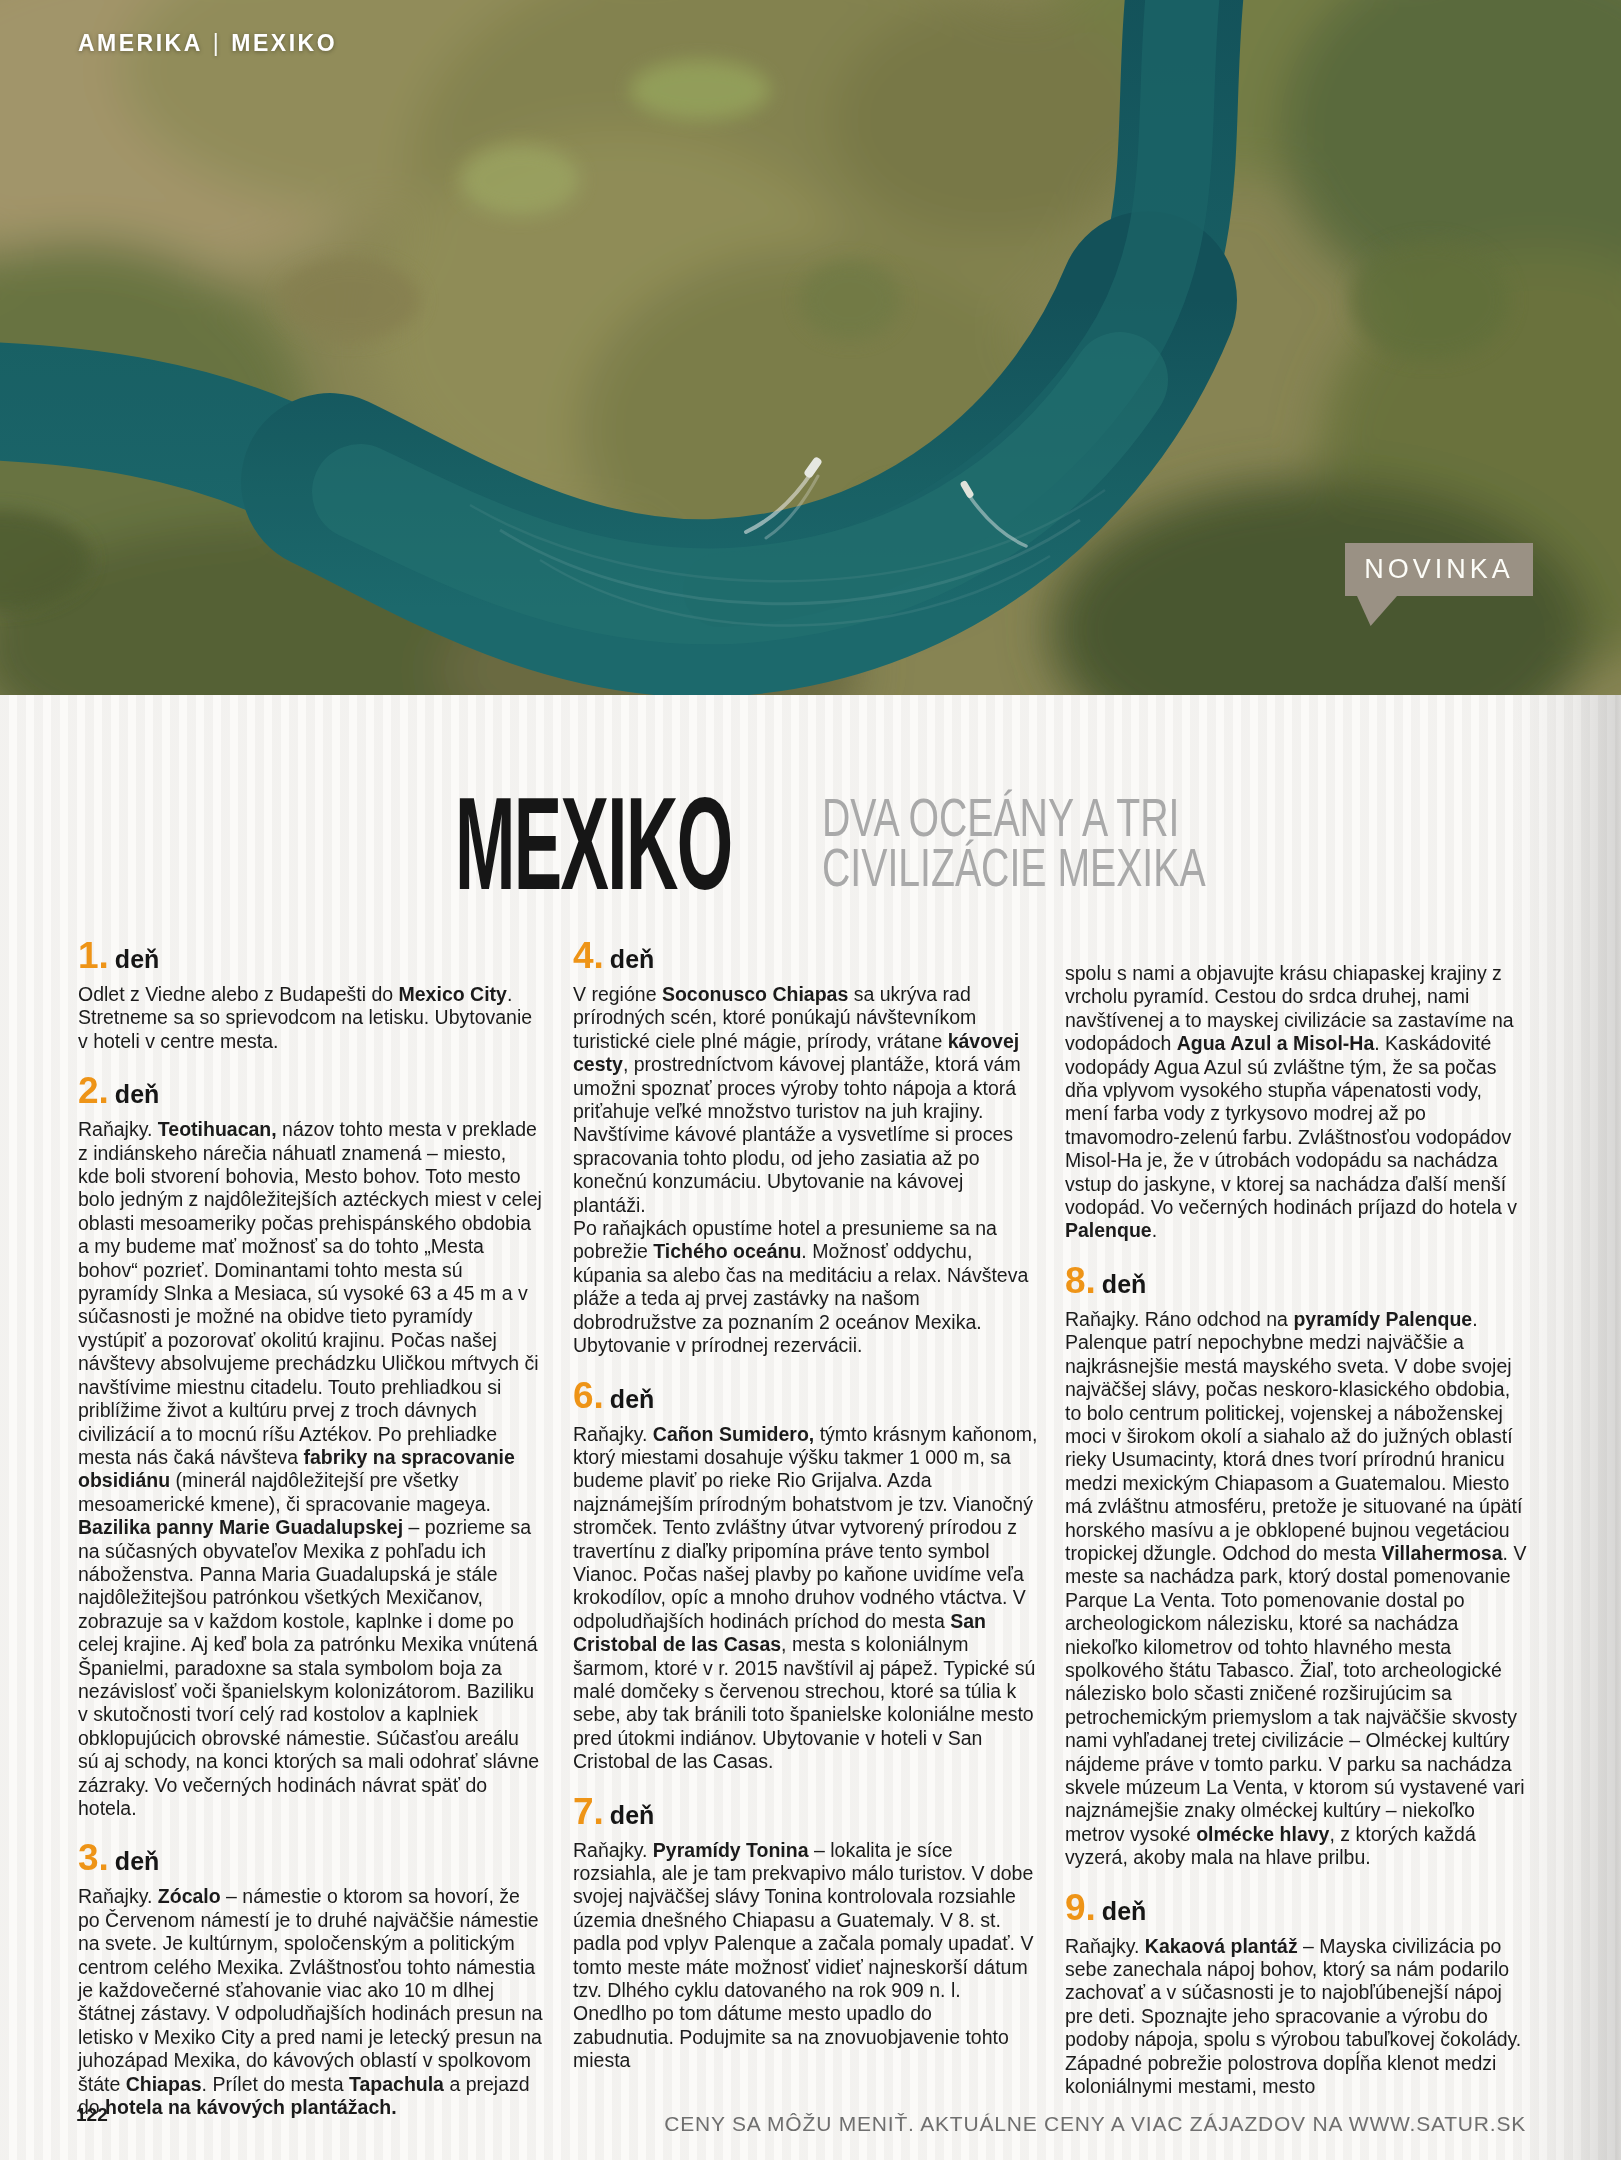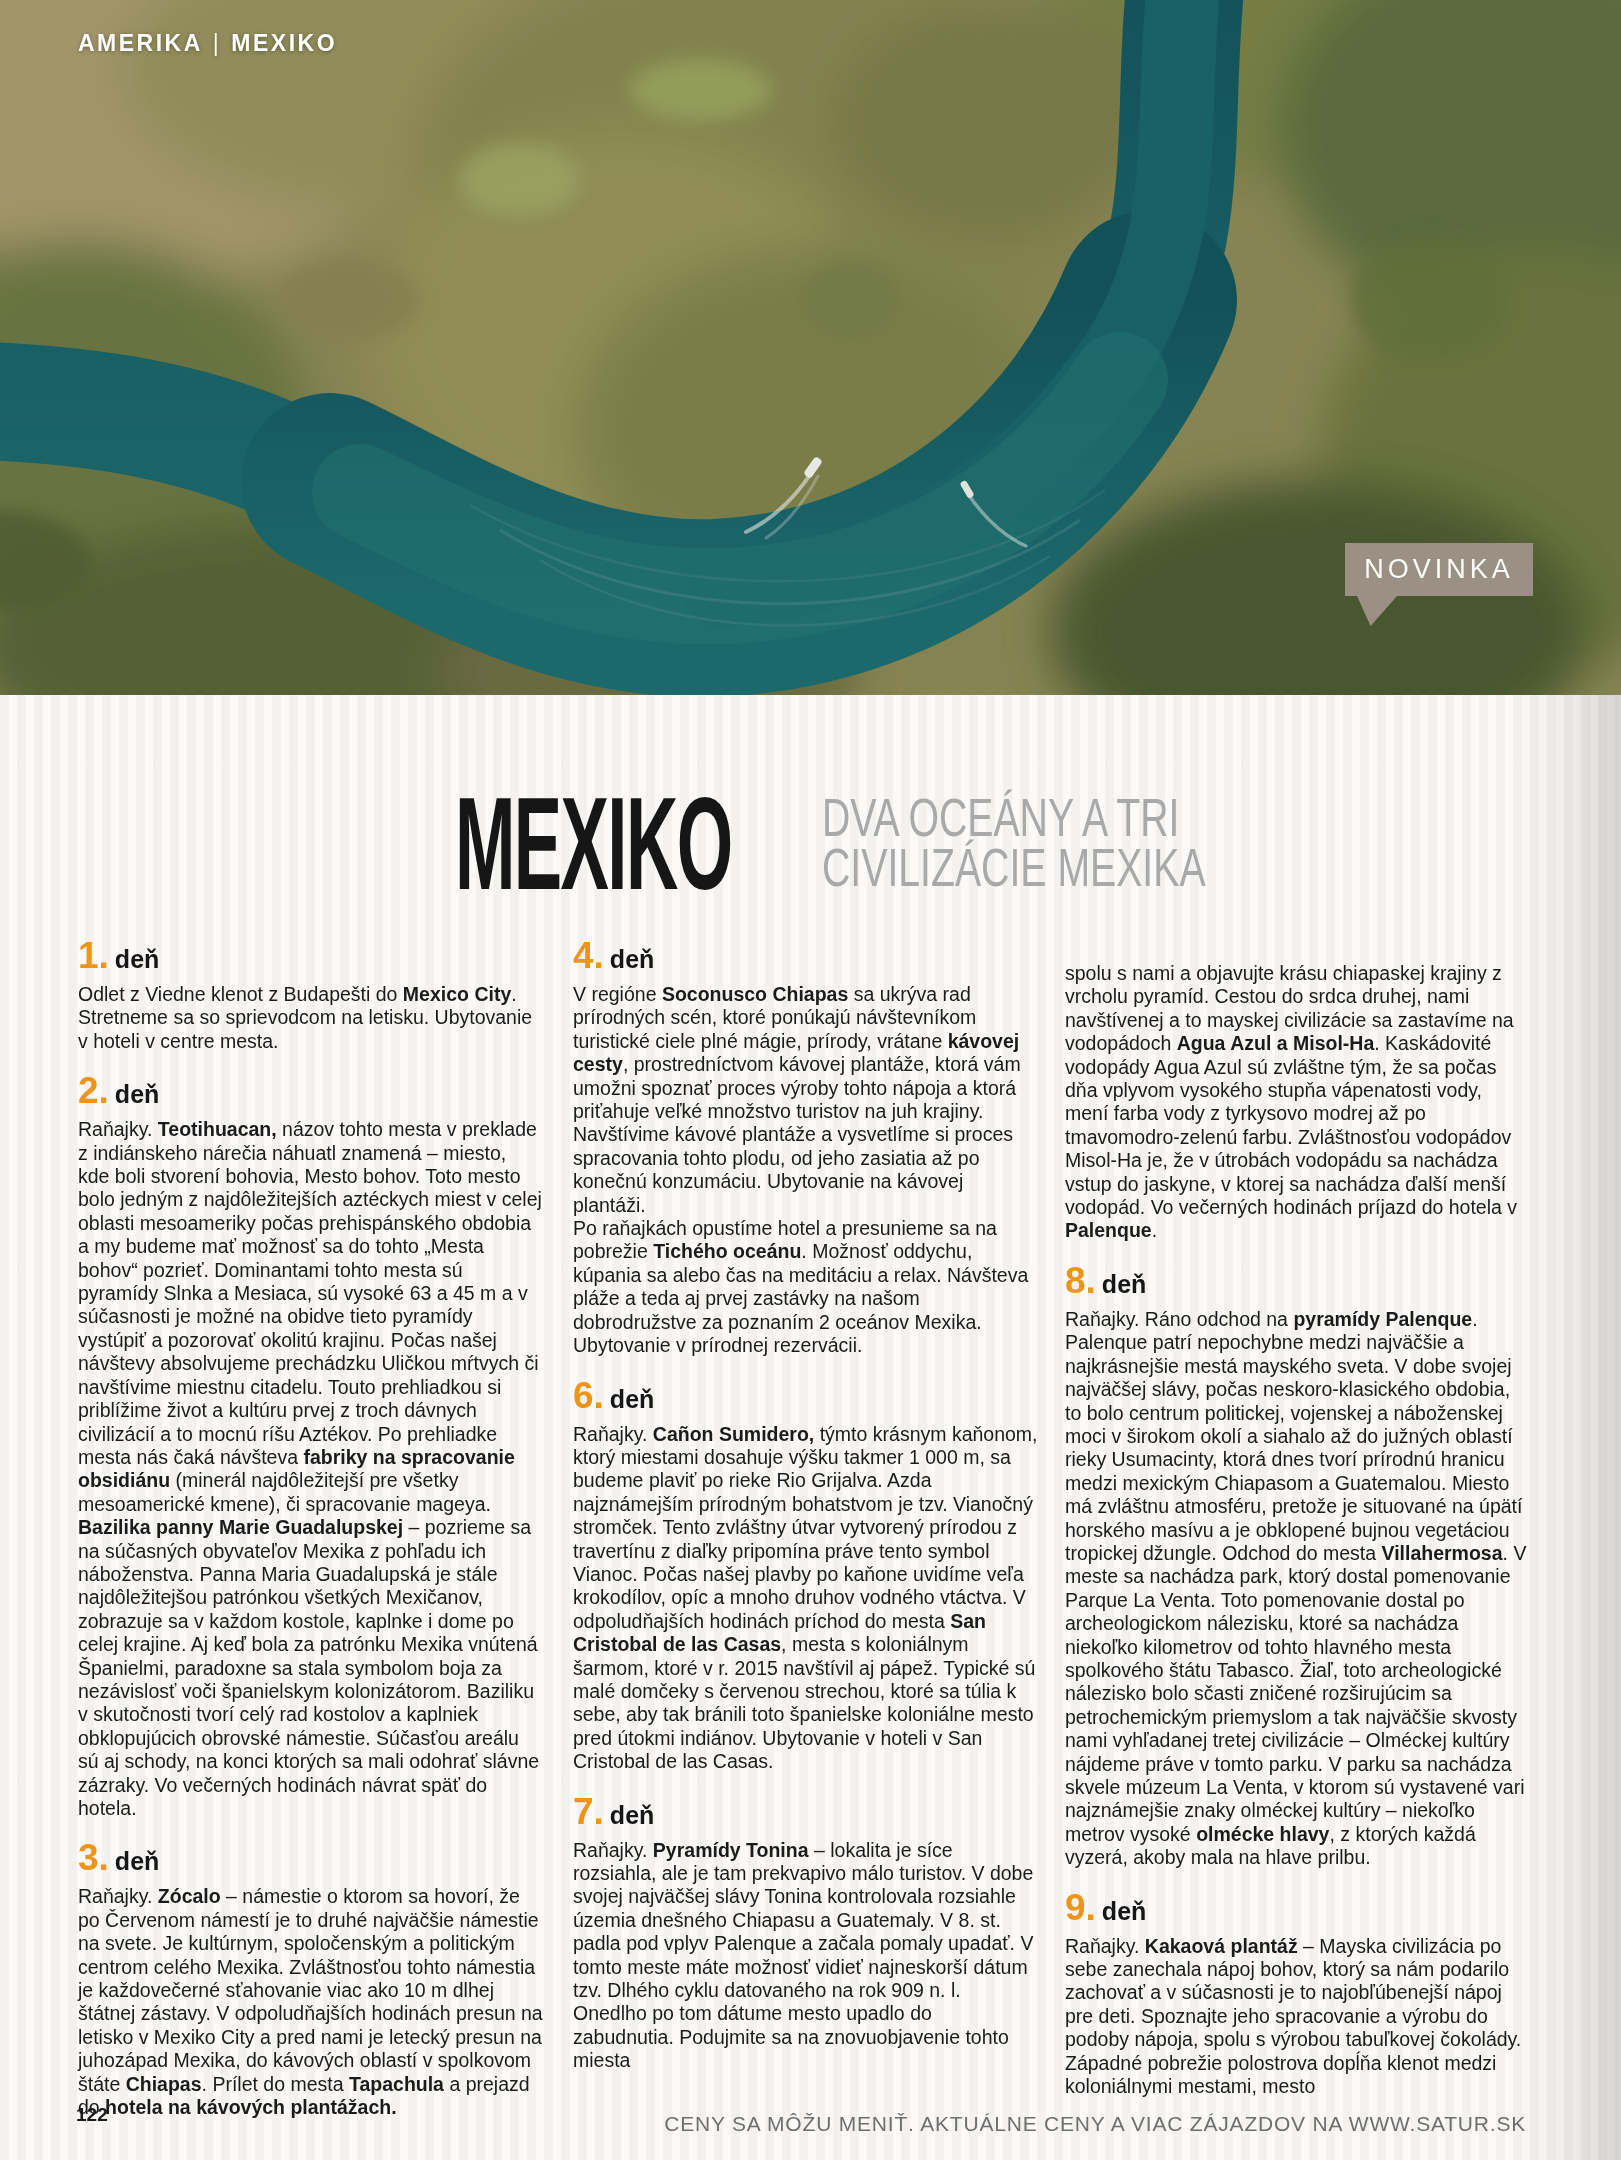--- a/index.html
+++ b/index.html
@@ -152,21 +152,21 @@
   </div>
 
   <div class="title-main">MEXIKO</div>
   <div class="title-sub">
     <div>DVA OCEÁNY A TRI</div>
     <div>CIVILIZÁCIE MEXIKA</div>
   </div>
 
   <div class="col col-1">
       <div class="day-head"><span class="day-num">1.</span><span class="day-label">deň</span></div>
-      <p class="body-p"><span>Odlet z Viedne klenot z Budapešti do </span><b>Mexico City</b><span>. Stretneme sa so sprievodcom na letisku. Ubytovanie v hoteli v centre mesta.</span></p>
+      <p class="body-p"><span>Odlet z Viedne alebo z Budapešti do </span><b>Mexico City</b><span>. Stretneme sa so sprievodcom na letisku. Ubytovanie v hoteli v centre mesta.</span></p>
       <div class="day-head"><span class="day-num">2.</span><span class="day-label">deň</span></div>
       <p class="body-p"><span>Raňajky. </span><b>Teotihuacan,</b><span> názov tohto mesta v preklade z indiánskeho nárečia náhuatl znamená – miesto, kde boli stvorení bohovia, Mesto bohov. Toto mesto bolo jedným z najdôležitejších aztéckych miest v celej oblasti mesoameriky počas prehispánského obdobia a my budeme mať možnosť sa do tohto „Mesta bohov“ pozrieť. Dominantami tohto mesta sú pyramídy Slnka a Mesiaca, sú vysoké 63 a 45 m a v súčasnosti je možné na obidve tieto pyramídy vystúpiť a pozorovať okolitú krajinu. Počas našej návštevy absolvujeme prechádzku Uličkou mŕtvych či navštívime miestnu citadelu. Touto prehliadkou si priblížime život a kultúru prvej z troch dávnych civilizácií a to mocnú ríšu Aztékov. Po prehliadke mesta nás čaká návšteva </span><b>fabriky na spracovanie obsidiánu</b><span> (minerál najdôležitejší pre všetky mesoamerické kmene), či spracovanie mageya. </span><b>Bazilika panny Marie Guadalupskej</b><span> – pozrieme sa na súčasných obyvateľov Mexika z pohľadu ich náboženstva. Panna Maria Guadalupská je stále najdôležitejšou patrónkou všetkých Mexičanov, zobrazuje sa v každom kostole, kaplnke i dome po celej krajine. Aj keď bola za patrónku Mexika vnútená Španielmi, paradoxne sa stala symbolom boja za nezávislosť voči španielskym kolonizátorom. Baziliku v skutočnosti tvorí celý rad kostolov a kaplniek obklopujúcich obrovské námestie. Súčasťou areálu sú aj schody, na konci ktorých sa mali odohrať slávne zázraky. Vo večerných hodinách návrat späť do hotela.</span></p>
       <div class="day-head"><span class="day-num">3.</span><span class="day-label">deň</span></div>
       <p class="body-p"><span>Raňajky. </span><b>Zócalo</b><span> – námestie o ktorom sa hovorí, že po Červenom námestí je to druhé najväčšie námestie na svete. Je kultúrnym, spoločenským a politickým centrom celého Mexika. Zvláštnosťou tohto námestia je každovečerné sťahovanie viac ako 10 m dlhej štátnej zástavy. V odpoludňajších hodinách presun na letisko v Mexiko City a pred nami je letecký presun na juhozápad Mexika, do kávových oblastí v spolkovom štáte </span><b>Chiapas</b><span>. Prílet do mesta </span><b>Tapachula</b><span> a prejazd do </span><b>hotela na kávových plantážach.</b></p>
     </div>
   <div class="col col-2">
       <div class="day-head"><span class="day-num">4.</span><span class="day-label">deň</span></div>
       <p class="body-p"><span>V regióne </span><b>Soconusco Chiapas</b><span> sa ukrýva rad prírodných scén, ktoré ponúkajú návštevníkom turistické ciele plné mágie, prírody, vrátane </span><b>kávovej cesty</b><span>, prostredníctvom kávovej plantáže, ktorá vám umožni spoznať proces výroby tohto nápoja a ktorá priťahuje veľké množstvo turistov na juh krajiny. Navštívime kávové plantáže a vysvetlíme si proces spracovania tohto plodu, od jeho zasiatia až po konečnú konzumáciu. Ubytovanie na kávovej plantáži.</span></p>
       <p class="body-p"><span>Po raňajkách opustíme hotel a presunieme sa na pobrežie </span><b>Tichého oceánu</b><span>. Možnosť oddychu, kúpania sa alebo čas na meditáciu a relax. Návšteva pláže a teda aj prvej zastávky na našom dobrodružstve za poznaním 2 oceánov Mexika. Ubytovanie v prírodnej rezervácii.</span></p>
       <div class="day-head"><span class="day-num">6.</span><span class="day-label">deň</span></div>

